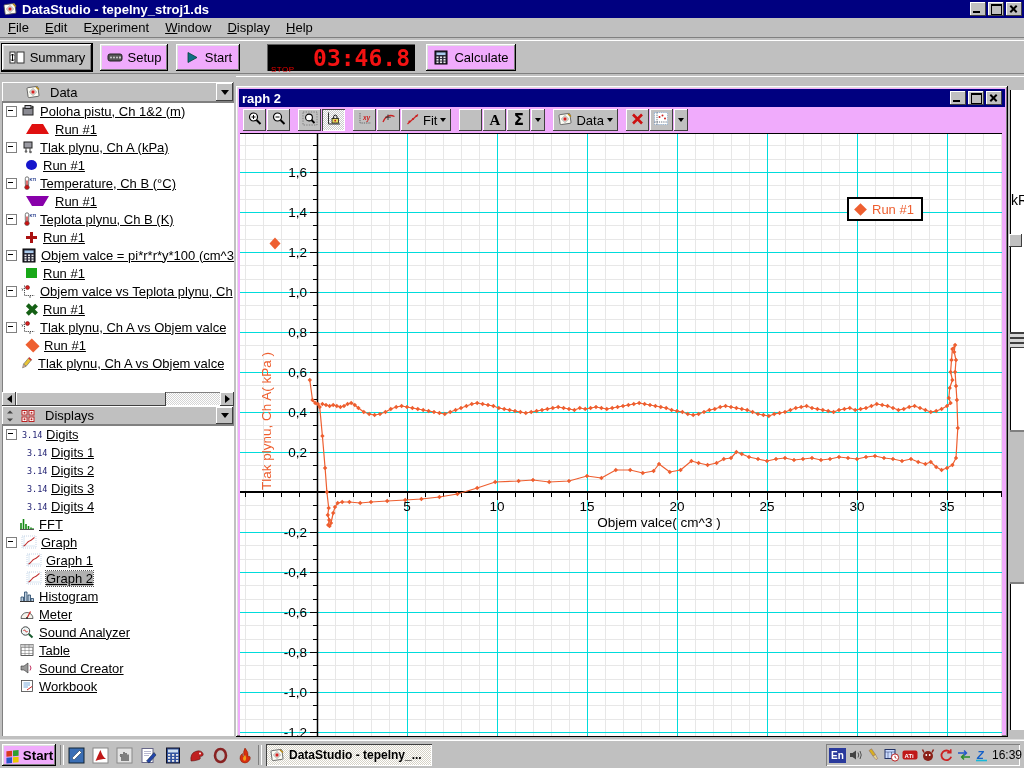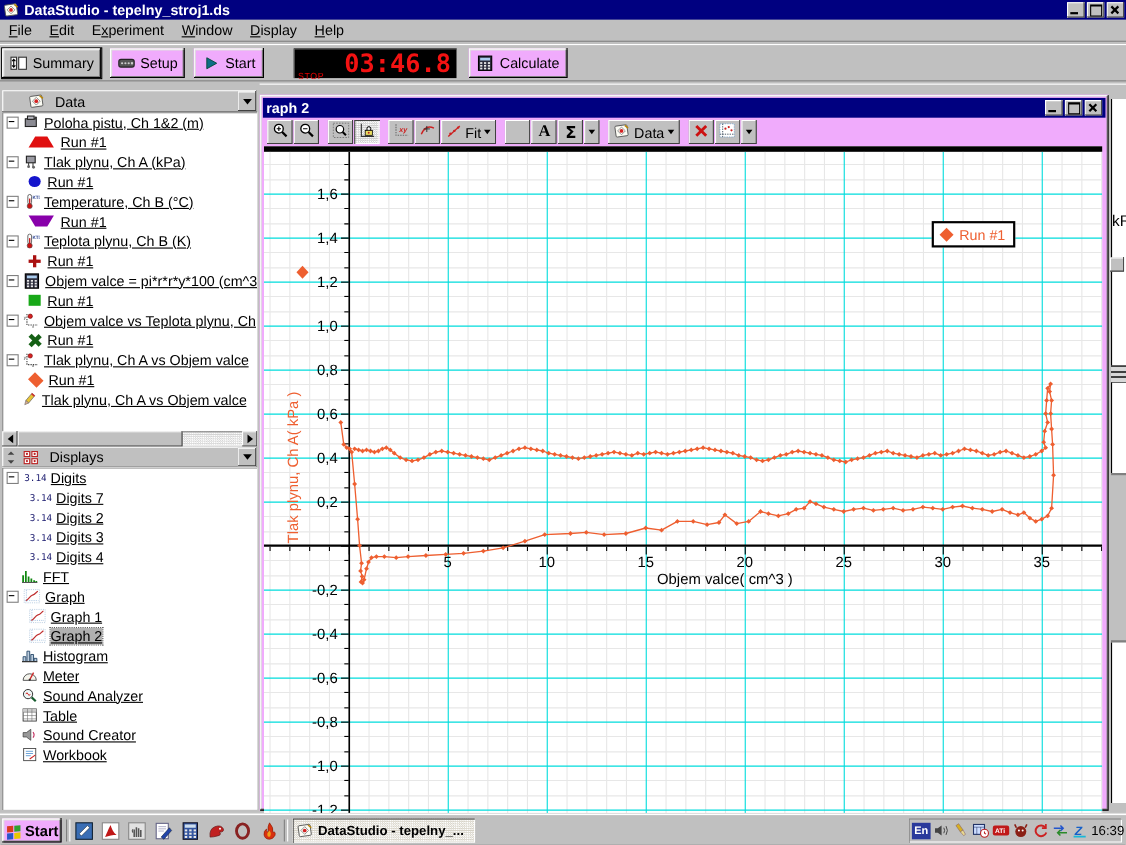--- a/index.html
+++ b/index.html
@@ -67,21 +67,21 @@
   #graph-toolbar{position:absolute;left:3px;top:21px;width:766px;height:26px;display:flex;align-items:center;padding-left:4px;box-sizing:border-box;}
   .gbtn{height:22px;min-width:23px;display:inline-flex;align-items:center;justify-content:center;margin-right:1px;padding:0 2px;box-sizing:border-box;}
   .gbtn.wide{padding:0 5px;gap:3px;}
   .gbtn.arrowonly{min-width:14px;width:14px;}
   .gbtn.gap{margin-left:7px;}
   .gbtn .caret{border-top-width:4px;border-left-width:3.5px;border-right-width:3.5px;}
   .gbtn.pressed{box-shadow:inset 1px 1px 0 #404040,inset -1px -1px 0 #fff;background:repeating-conic-gradient(#fff 0 25%,#cacaca 0 50%) 0 0/2px 2px;}
   .glabel{font-size:13px;}
   .sigma{font-size:15px;font-weight:bold;font-family:"DejaVu Sans",sans-serif;}
   .alab{font-size:15px;font-weight:bold;font-family:"Liberation Serif",serif;}
-  #plot-area{position:absolute;left:4px;top:47px;width:762px;height:602px;background:#fff;border-top:5px solid #000000;}
+  #plot-area{position:absolute;left:4px;top:47px;width:762px;height:602px;background:#fff;border-top:1px solid #000000;}
   #legend{position:absolute;left:607px;top:63px;width:76px;height:24px;background:#fff;border:2px solid #000;display:flex;align-items:center;gap:7px;padding-left:7px;box-sizing:border-box;}
   #legend .ldiamond{width:9px;height:9px;background:#ee5f30;transform:rotate(45deg);flex:0 0 9px;}
   #legend .ltext{color:#ee5f30;font-size:13px;}
   
   #bg-sliver{position:absolute;left:1008px;top:86px;width:16px;height:651px;background:#c0c0c0;}
   #bg-sliver .wpanel{position:absolute;left:2px;top:4px;width:14px;height:640px;background:#fff;border-left:1px solid #000;}
   #bg-frag-text{position:absolute;left:3px;top:106px;font-size:14px;}
   #bg-sliver .minibox{position:absolute;left:1px;top:148px;width:13px;height:13px;}
   #bg-sliver .grayband{position:absolute;left:2px;top:344px;width:14px;height:150px;background:#c0c0c0;border-top:2px solid #808080;border-bottom:2px solid #808080;}
   #bg-sliver .lines{position:absolute;left:2px;top:246px;width:14px;height:16px;background:repeating-linear-gradient(#404040 0 2px,#d8d8d8 2px 5px);}
@@ -390,21 +390,21 @@
             </svg>
           </span>
           <span class="tlabel">Digits</span>
         </div>
         <div class="trow child">
           <span class="ticon">
             <svg width="21" height="14" viewBox="0 0 21 14">
               <text x="1" y="10.5" font-size="8.5" font-family="DejaVu Sans Mono, monospace" fill="#1a1a6e">3.14</text>
             </svg>
           </span>
-          <span class="tlabel">Digits 7</span>
+          <span class="tlabel">Digits 1</span>
         </div>
         <div class="trow child">
           <span class="ticon">
             <svg width="21" height="14" viewBox="0 0 21 14">
               <text x="1" y="10.5" font-size="8.5" font-family="DejaVu Sans Mono, monospace" fill="#1a1a6e">3.14</text>
             </svg>
           </span>
           <span class="tlabel">Digits 2</span>
         </div>
         <div class="trow child">

